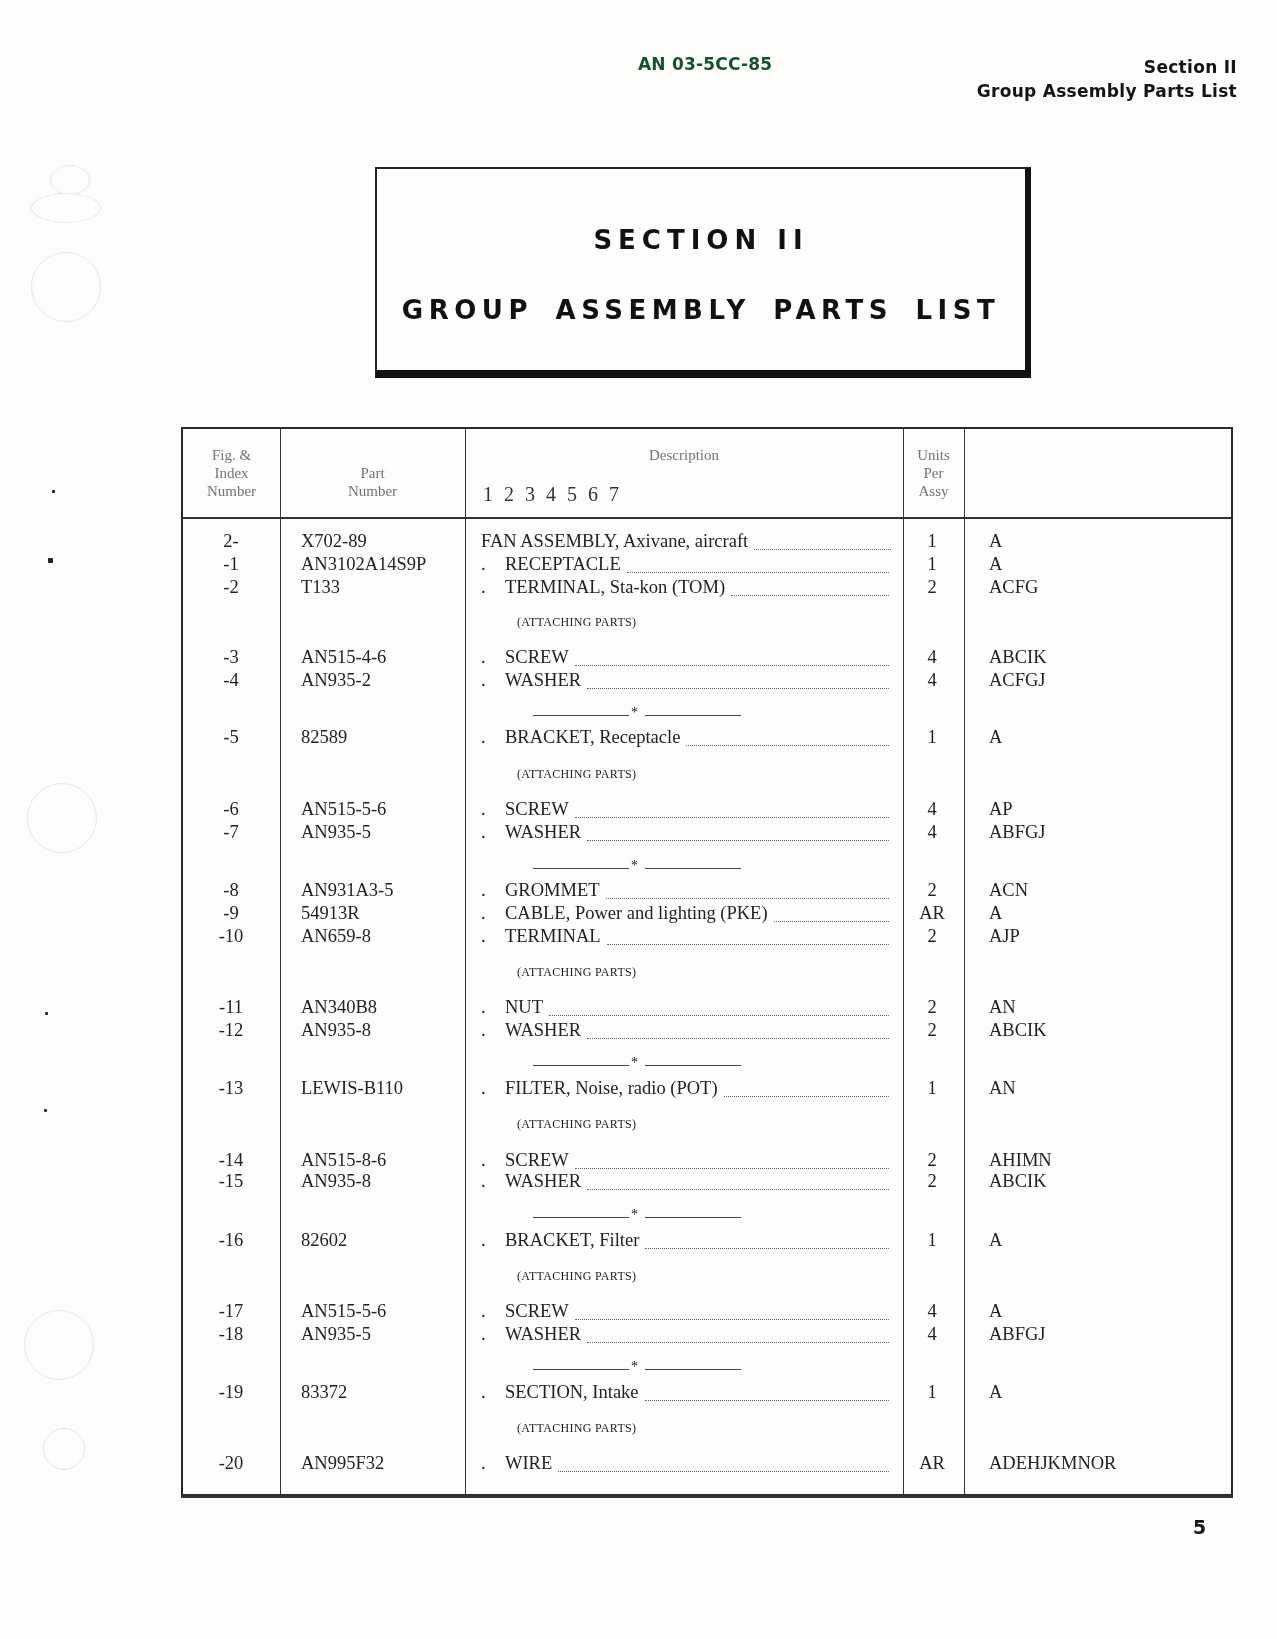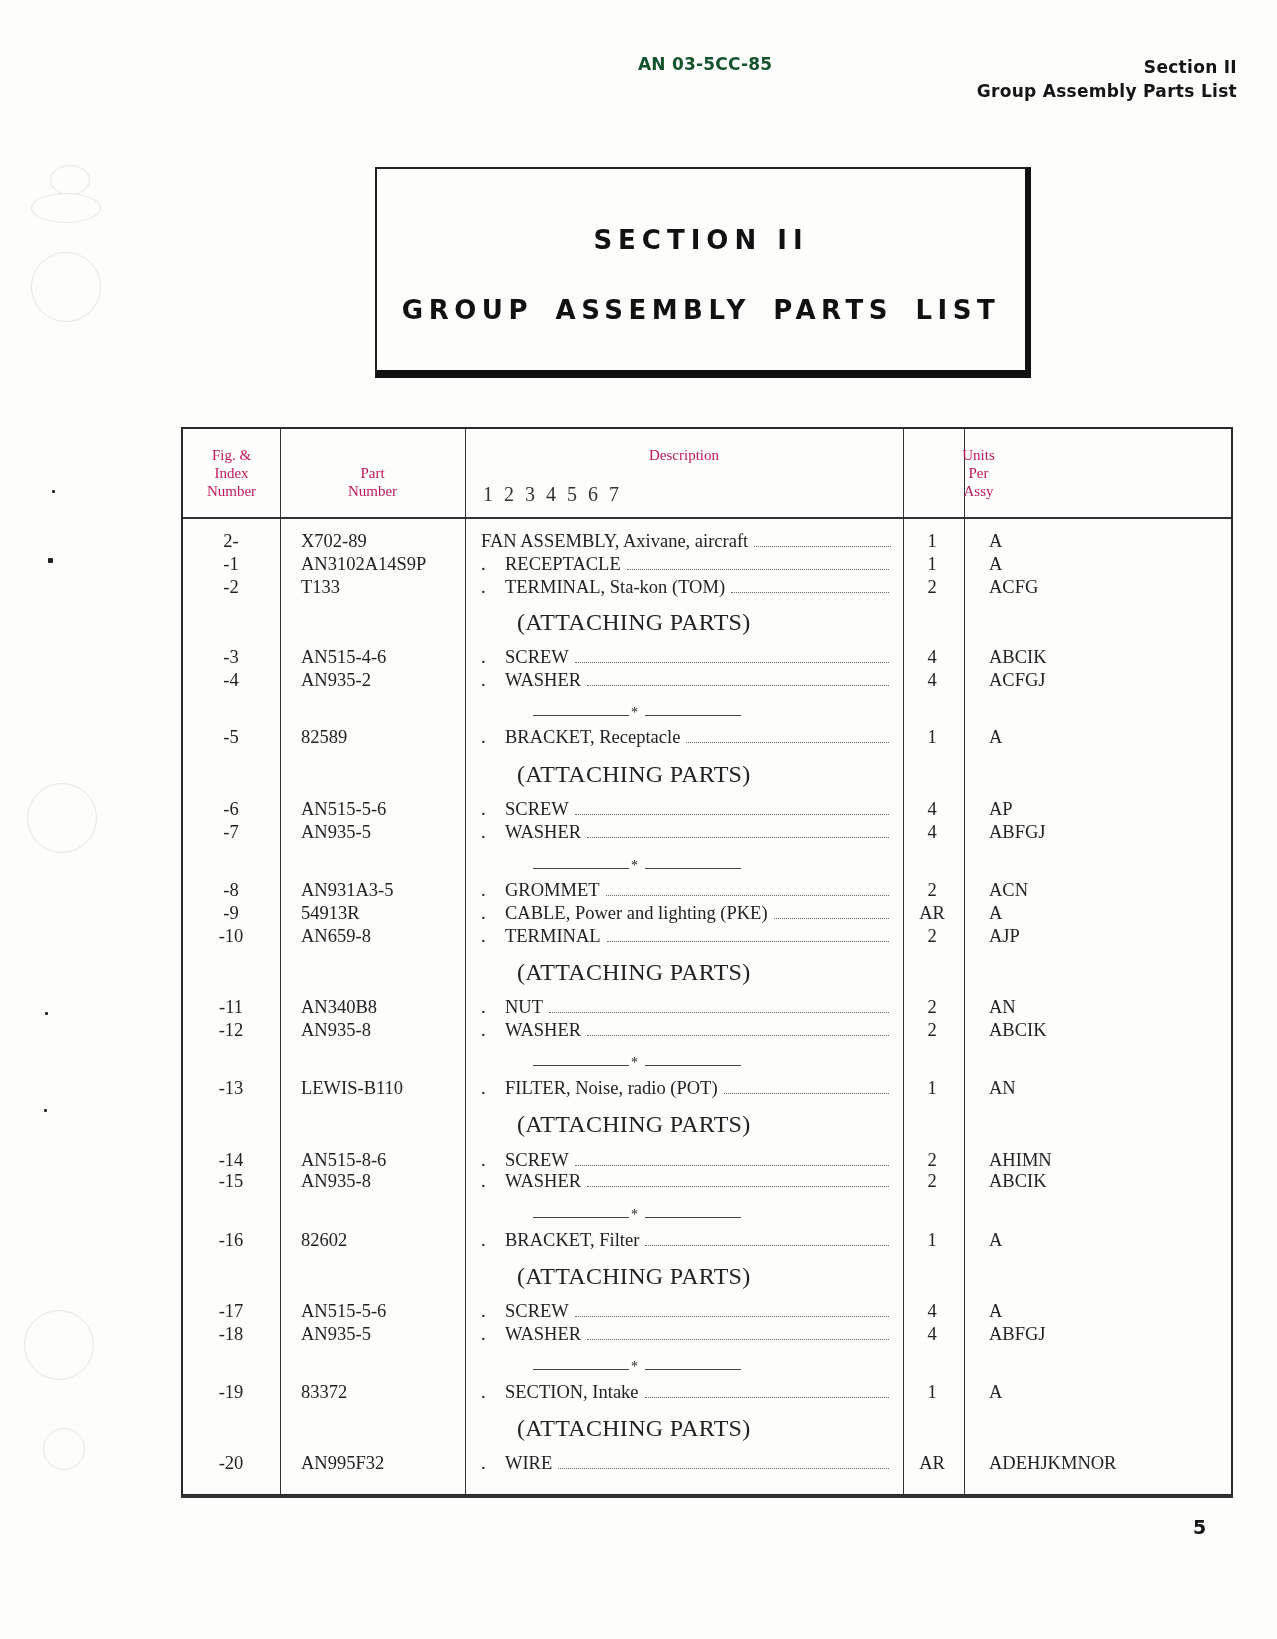--- a/index.html
+++ b/index.html
@@ -45,42 +45,42 @@
       width: 1052px; height: 1069px;
       border: 2px solid #2a2a2a; box-sizing: border-box;
       font-family: "Liberation Serif", serif; color: #222;
     }
     .parts-table .bottom-rule {
       position: absolute; left: -2px; right: -2px; bottom: -4px; height: 3px; background: #333;
     }
     .vline { position: absolute; top: 0; bottom: 0; width: 1px; background: #333; }
     .head-rule { position: absolute; left: 0; right: 0; top: 88px; height: 2px; background: #333; }
     .th {
-      position: absolute; text-align: center; font-size: 15px; line-height: 18px; color: #be185d;
+      position: absolute; text-align: center; font-size: 15px; line-height: 18px; color: #737373;
     }
     .col-nums {
       position: absolute; left: 300px; top: 54px; font-size: 20px; word-spacing: 6px; color: #333;
     }
     .row {
       position: absolute; left: 0; right: 0; height: 23px; font-size: 18.5px; line-height: 23px;
     }
     .c-idx { position: absolute; left: 0; width: 96px; text-align: center; }
     .c-part { position: absolute; left: 118px; white-space: nowrap; }
     .c-desc {
-      position: absolute; left: 296px; width: 410px; display: flex; white-space: nowrap;
+      position: absolute; left: 296px; width: 410px; display: flex; white-space: nowrap; align-items: center;
     }
     .c-desc .dot-lead { width: 24px; flex: none; text-align: left; padding-left: 2px; }
     .c-desc .txt { flex: none; padding-right: 6px; }
     .c-desc .leader {
       flex: 1; border-bottom: 1.5px dotted #666; height: 16px; margin-bottom: 0;
     }
     .c-units { position: absolute; left: 720px; width: 58px; text-align: center; }
     .c-code { position: absolute; left: 806px; white-space: nowrap; }
     .attach {
-      position: absolute; left: 334px; font-size: 24px; line-height: 23px; white-space: nowrap;
+      position: absolute; left: 334px; font-size: 12px; line-height: 23px; white-space: nowrap;
       letter-spacing: 0.3px;
     }
     .sep {
       position: absolute; left: 350px; width: 208px; height: 12px;
     }
     .sep .ln { position: absolute; top: 5px; height: 1px; background: #444; width: 96px; }
     .sep .ln.l { left: 0; } .sep .ln.r { right: 0; }
     .sep .star { position: absolute; left: 98px; top: -4px; font-size: 14px; line-height: 14px; }
 
     .page-num {
@@ -124,21 +124,21 @@
     <div>Fig. &amp;</div>
     <div>Index</div>
     <div>Number</div>
   </div>
   <div class="th" style="left:97px;width:185px;top:35px;">
     <div>Part</div>
     <div>Number</div>
   </div>
   <div class="th" style="left:282px;width:438px;top:17px;">Description</div>
   <div class="col-nums">1 2 3 4 5 6 7</div>
-  <div class="th" style="left:720px;width:61px;top:17px;padding-left:45px;">
+  <div class="th" style="left:720px;width:61px;top:17px;">
     <div>Units</div>
     <div>Per</div>
     <div>Assy</div>
   </div>
 
   <div class="row" style="top:101px">
     <span class="c-idx">2-</span>
     <span class="c-part">X702-89</span>
     <span class="c-desc top" style="left:298px">
         <span class="txt">FAN ASSEMBLY, Axivane, aircraft</span>

